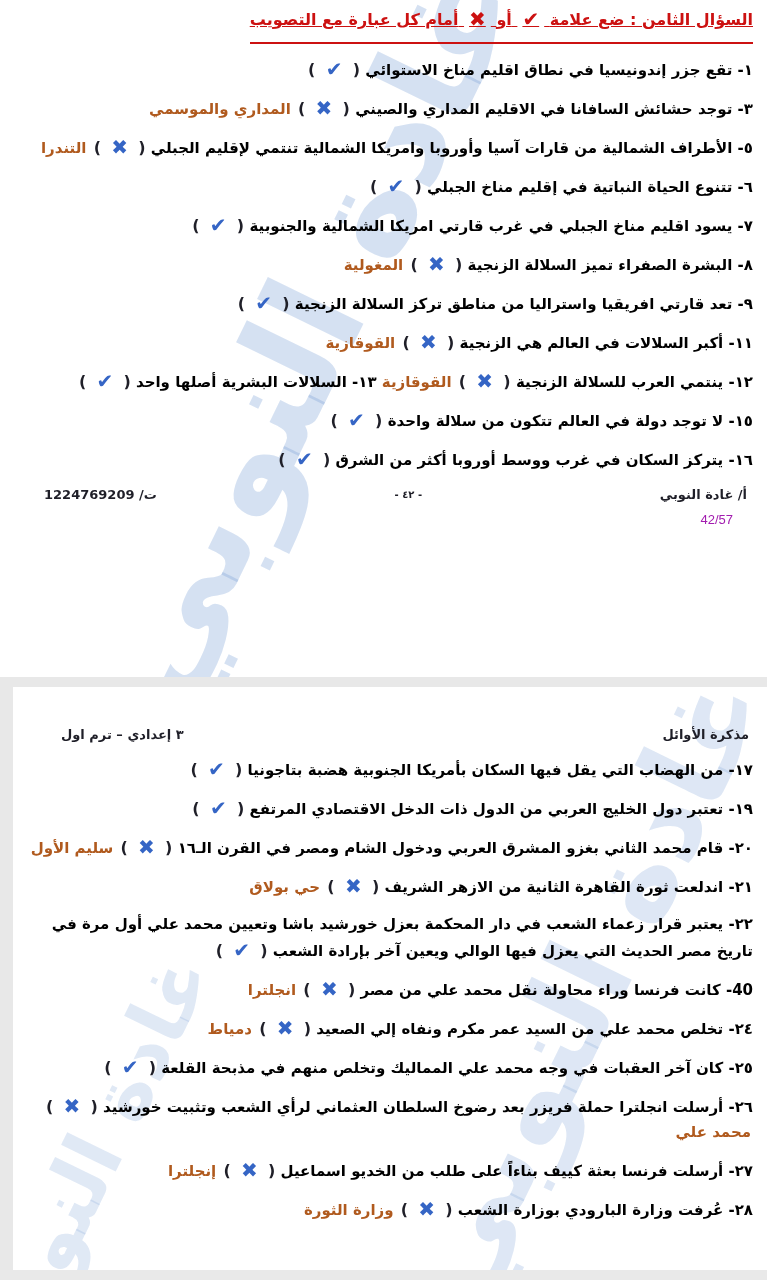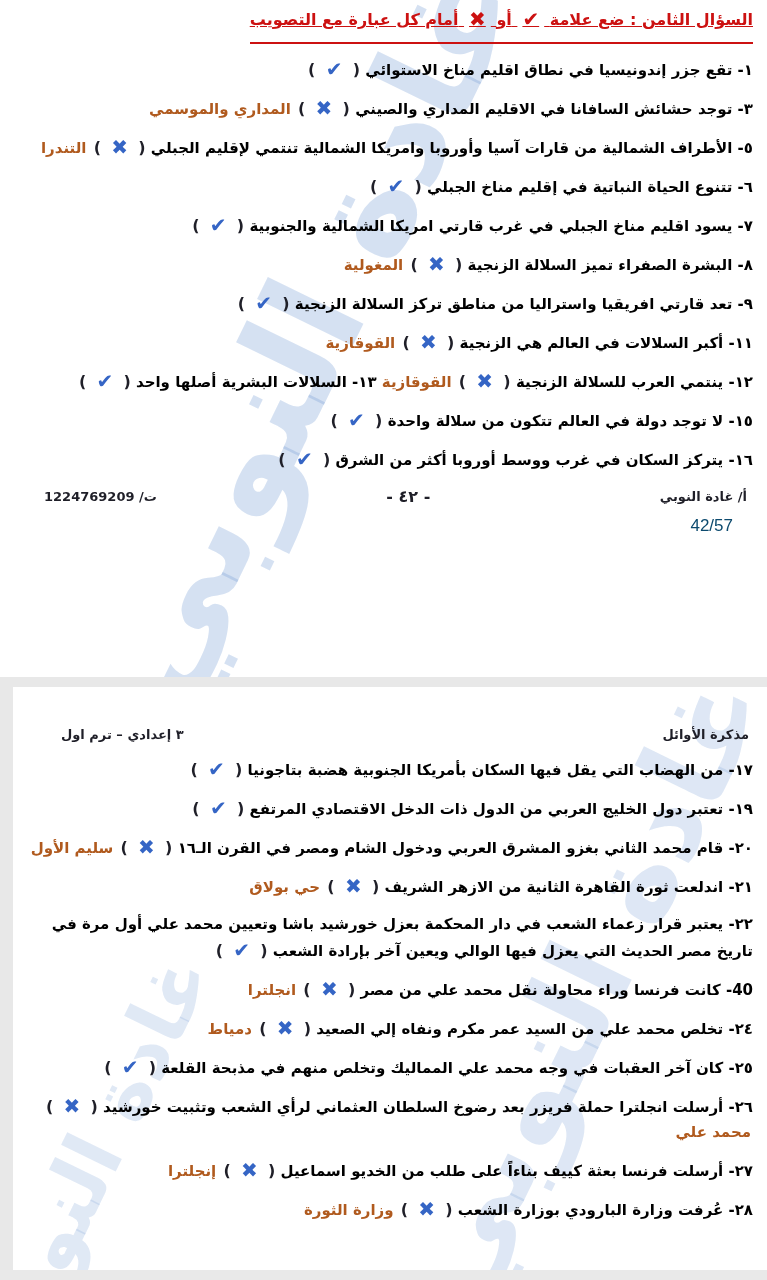--- a/index.html
+++ b/index.html
@@ -14,22 +14,22 @@
   .q-row{direction:rtl;text-align:right;font-weight:bold;font-size:15px;line-height:25px;
     margin-bottom:12px;color:#1f1f28;position:relative;z-index:2;}
   .q-text{color:#000000;}
   .q-paren{color:#1f1f28;font-size:16px;}
   .q-mark{color:#3565c5;font-size:20px;font-weight:bold;padding:0 5px;position:relative;top:1px;}
   .q-corr{color:#b05a1e;padding-right:2px;}
   .second-on-line{}
   .p1-footer{direction:rtl;display:flex;justify-content:space-between;align-items:center;
     font-size:13px;font-weight:bold;color:#1f1f28;position:relative;z-index:2;
     padding:2px 6px 0 34px;margin-top:2px;}
-  .p1-center-mark{font-size:16px;}
-  .page-indicator{direction:ltr;text-align:right;color:#0c4a6e;font-size:17px;
+  .p1-center-mark{font-size:10px;}
+  .page-indicator{direction:ltr;text-align:right;color:#a21caf;font-size:13px;
     font-family:"Liberation Sans",sans-serif;padding:10px 20px 0 0;position:relative;z-index:2;}
   .page-divider{width:767px;height:10px;background:#e8e8e8;}
   .page2-wrap{background:#e8e8e8;padding-left:13px;}
   .page2{position:relative;background:#ffffff;height:583px;overflow:hidden;
     padding:40px 14px 0 8px;box-sizing:border-box;}
   .p2-header{direction:rtl;display:flex;justify-content:space-between;font-size:13px;
     font-weight:bold;color:#1f1f28;position:relative;z-index:2;padding:0 4px 6px 40px;}
   .watermark{position:absolute;z-index:1;white-space:nowrap;font-weight:bold;
     color:rgba(125,162,214,0.32);pointer-events:none;direction:rtl;}
   .wm-p1{font-size:140px;top:250px;left:-90px;transform:rotate(-64deg);}

